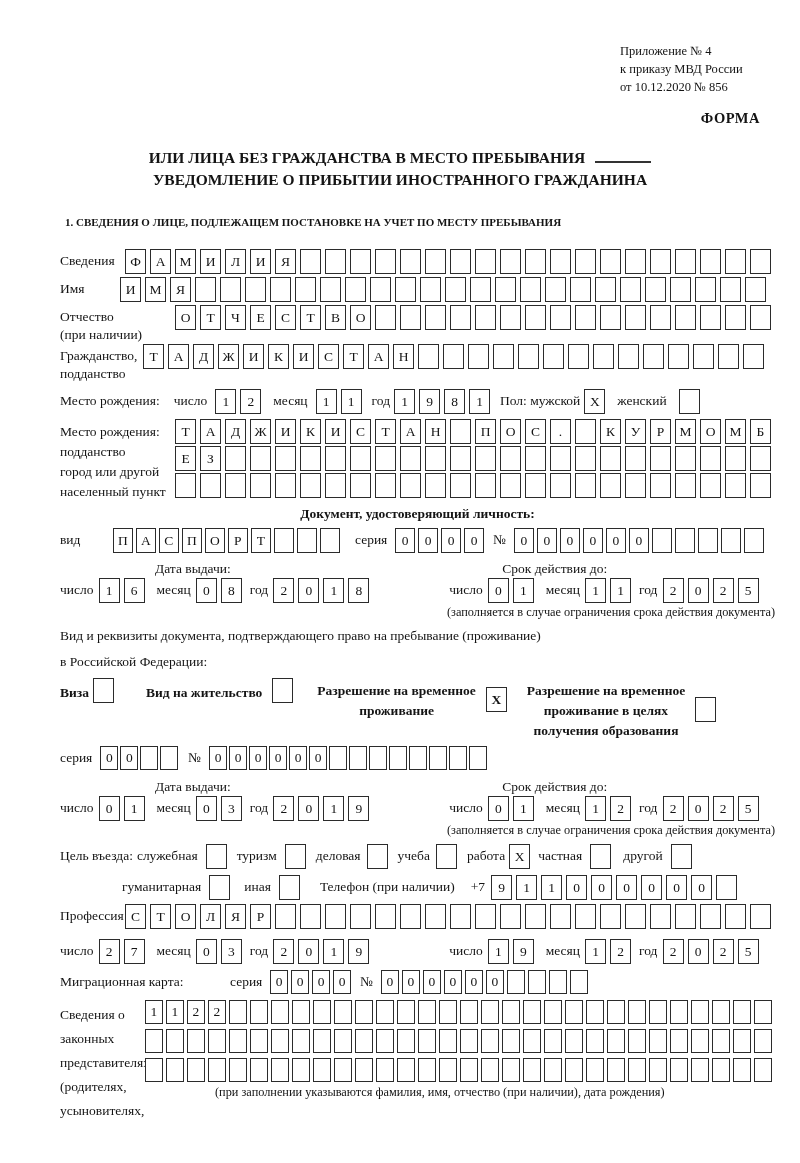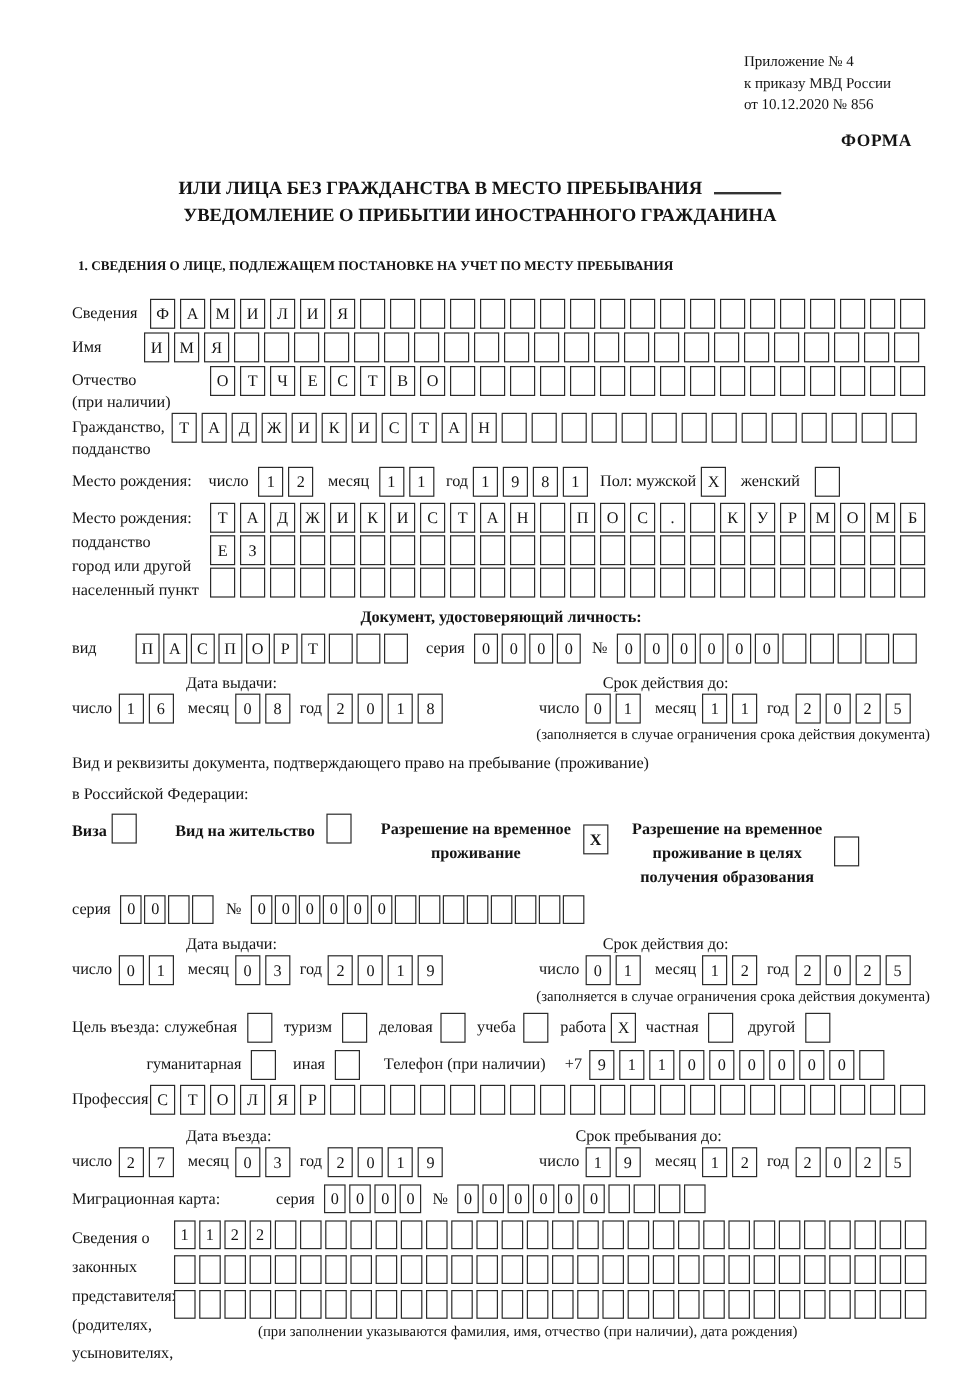--- a/index.html
+++ b/index.html
@@ -565,24 +565,20 @@
           <span class="cell"></span>
           <span class="cell"></span>
           <span class="cell"></span>
           <span class="cell"></span>
           <span class="cell"></span>
           <span class="cell"></span>
           <span class="cell"></span>
         </span>
     </div>
 
-    <div class="dl-row">
-      <span class="dl1">Дата въезда:</span>
-      <span class="dl2b">Срок пребывания до:</span>
-    </div>
 
     <div class="row r-dates" style="margin-bottom:6px">
       <span class="grp">
         <span class="lbl">число</span>
         <span class="cells">
             <span class="cell">2</span>
             <span class="cell">7</span>
           </span>
         <span class="lbl ml8">месяц</span>
         <span class="cells">

